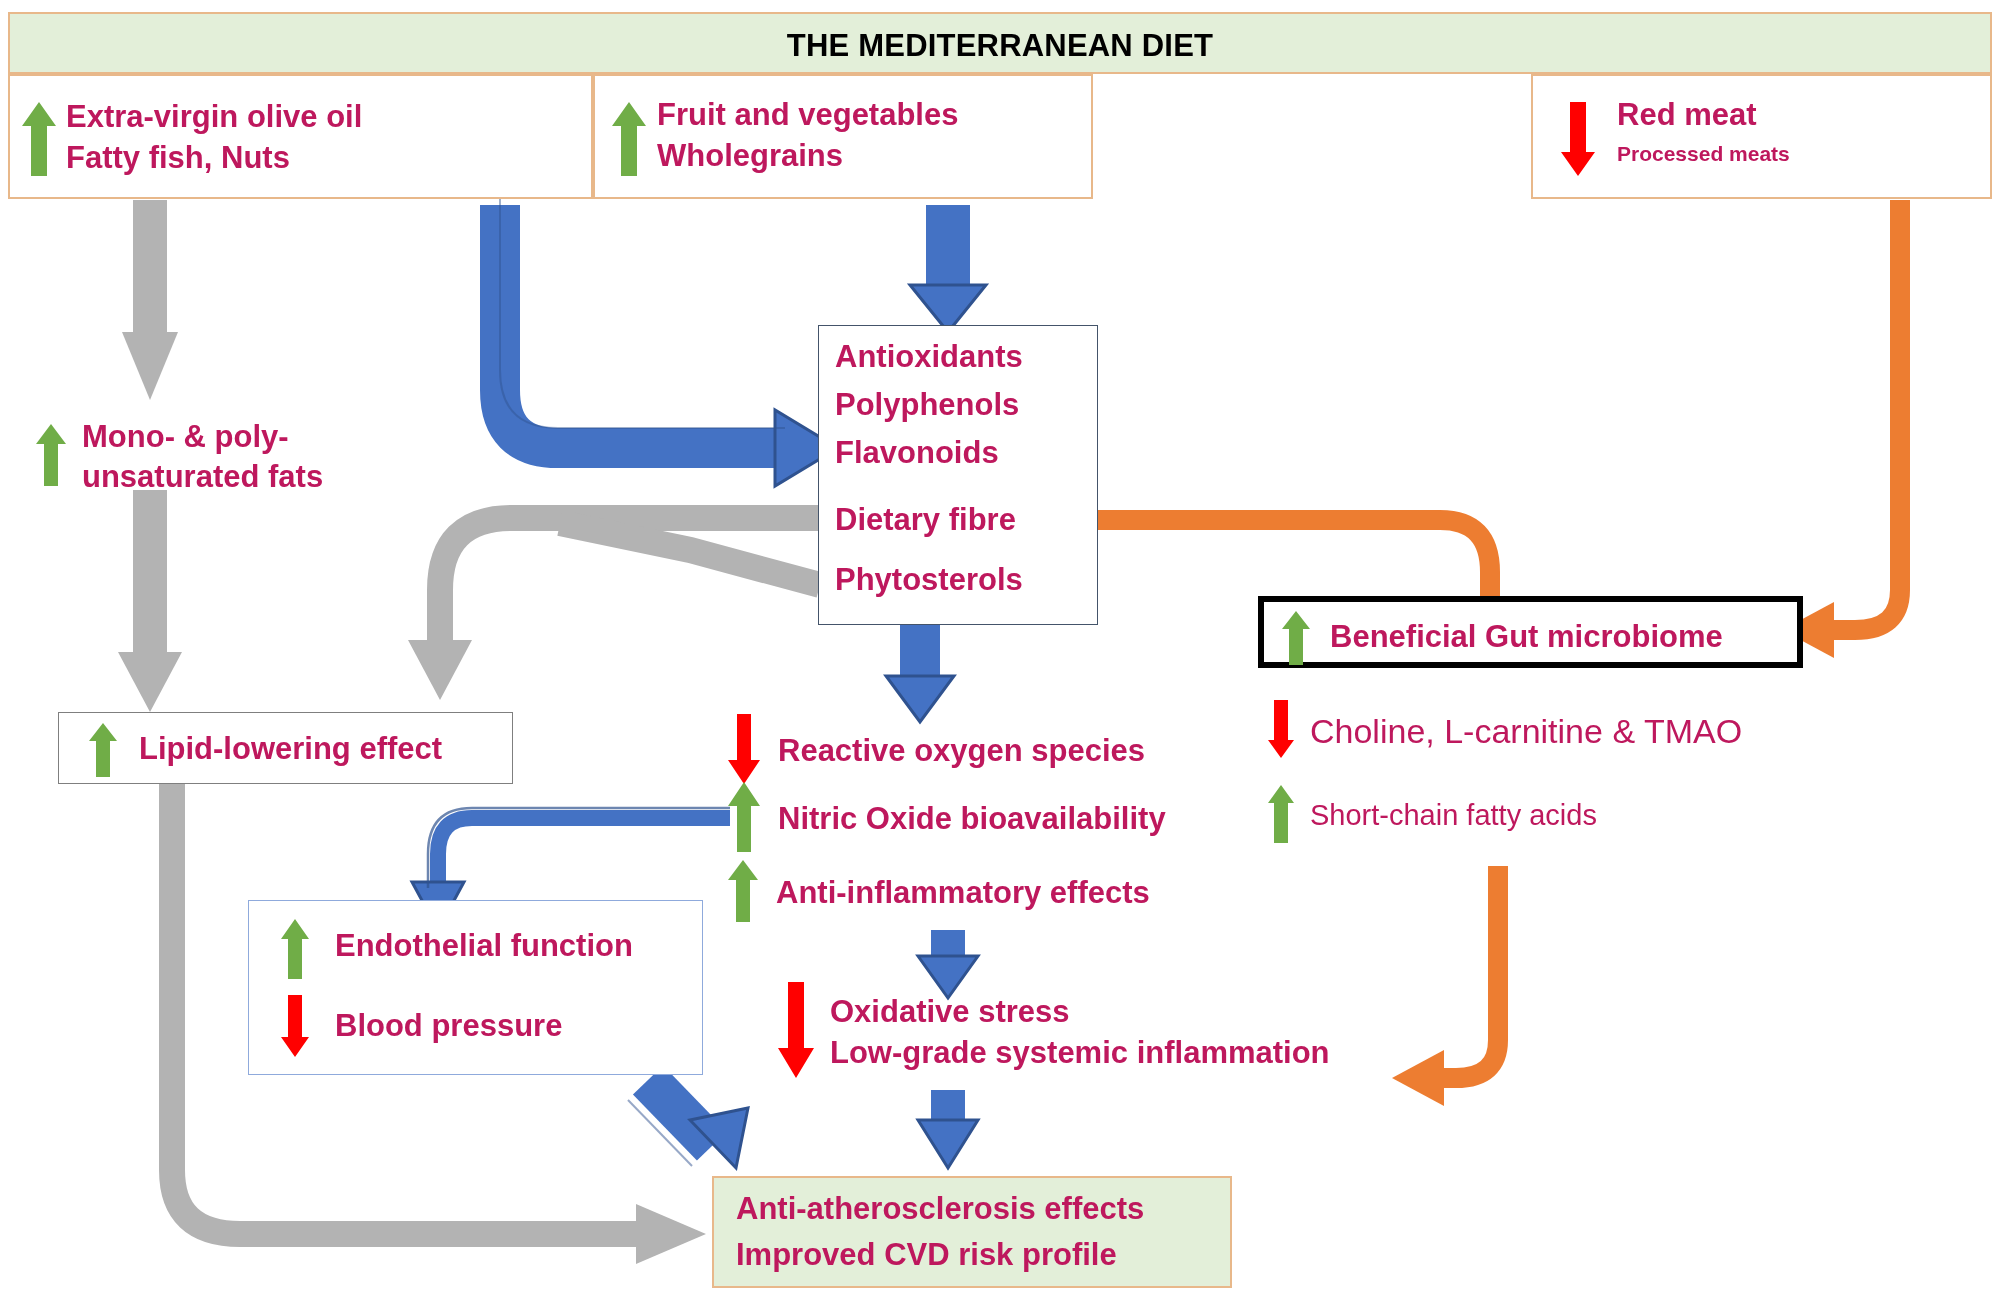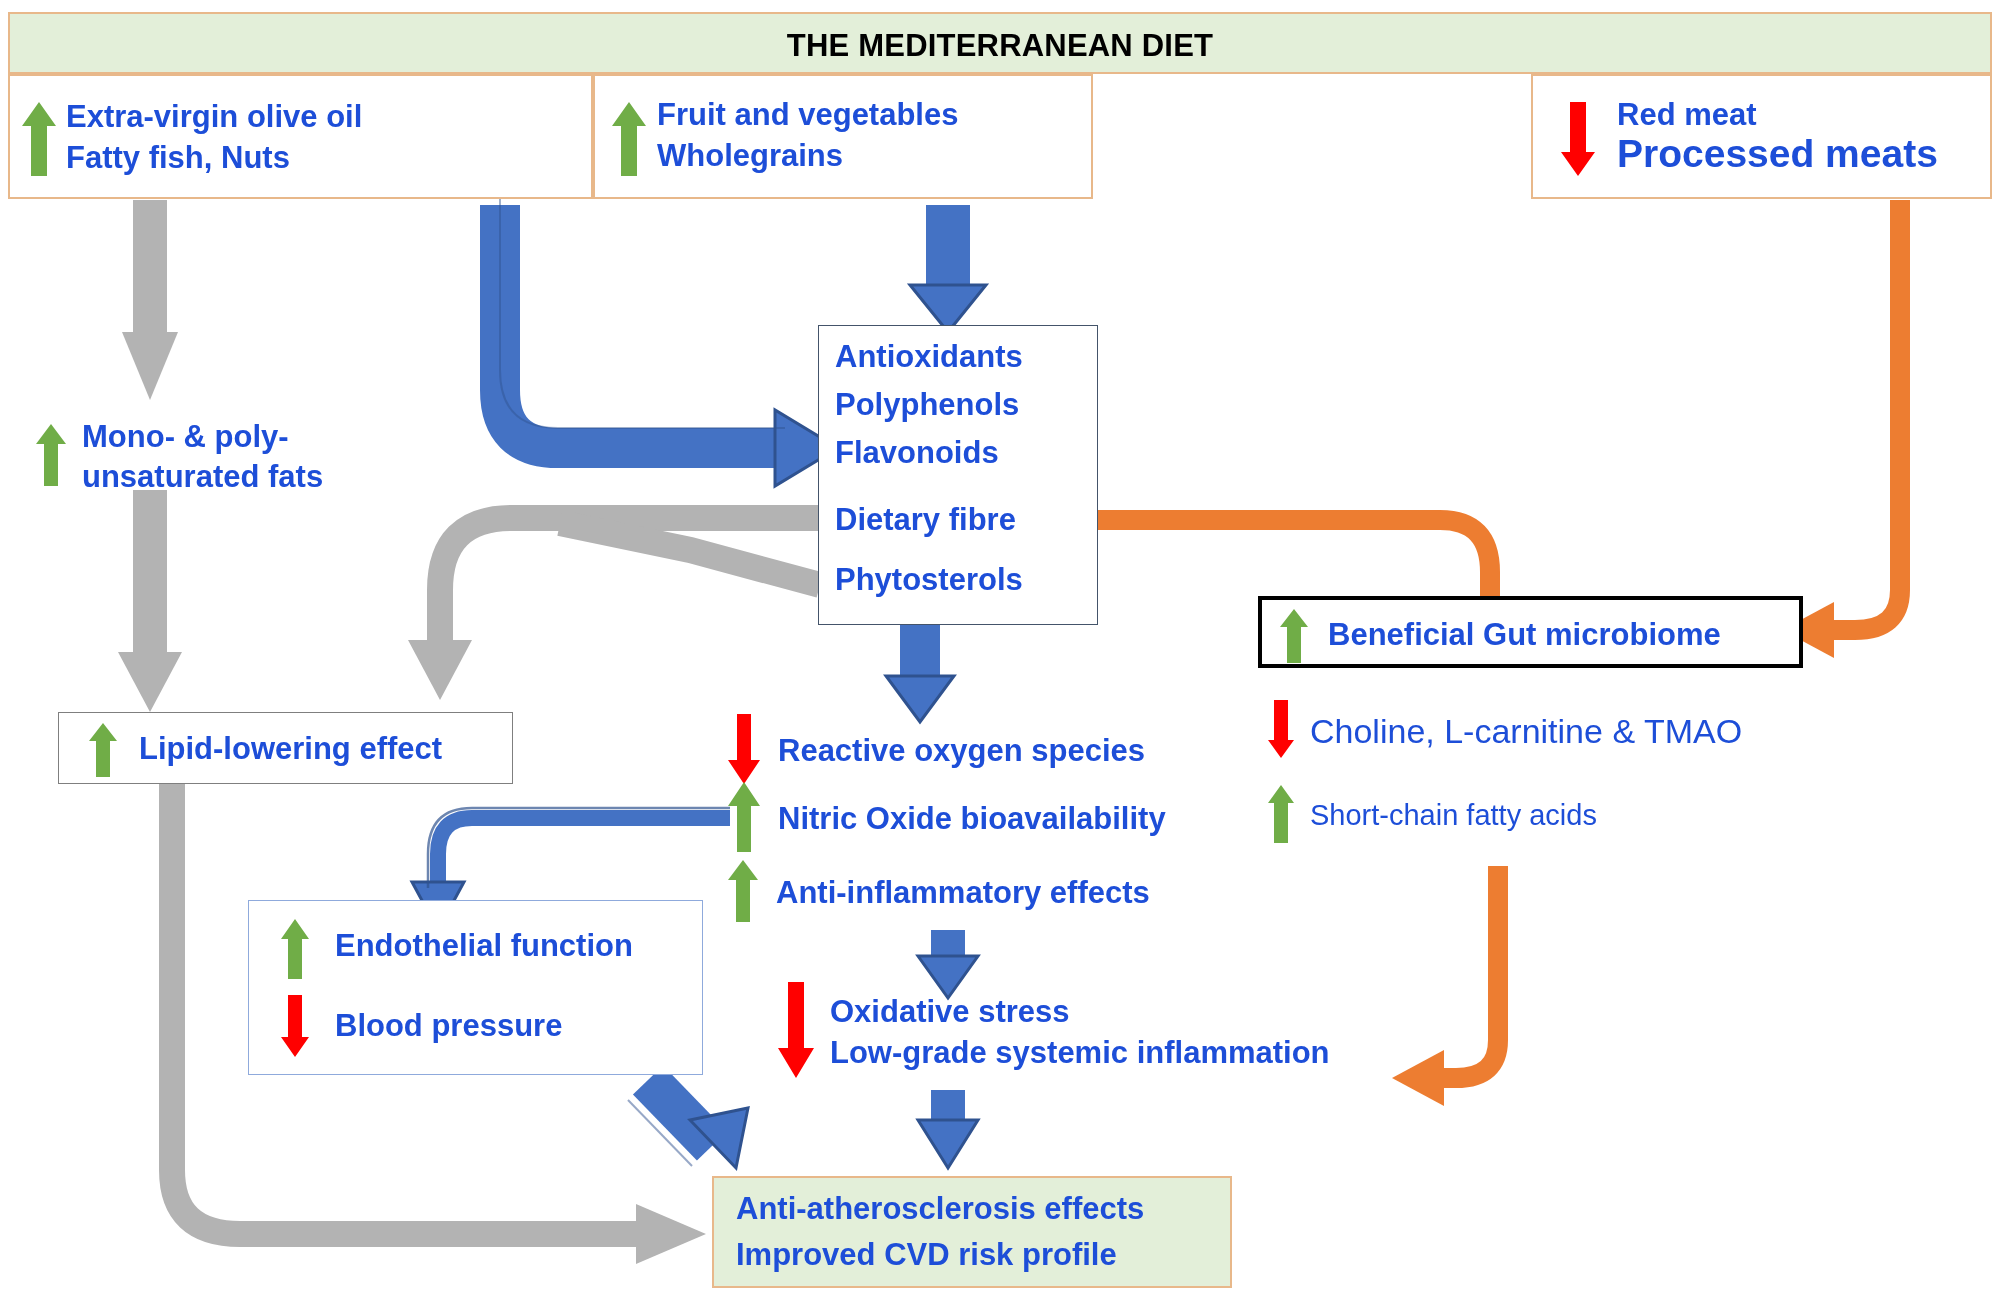--- a/index.html
+++ b/index.html
@@ -53,29 +53,29 @@
   .bluebox {
     background: #ffffff;
     border: 1.5px solid #8faadc;
   }
   .darkbluebox {
     background: #ffffff;
     border: 1.5px solid #44546a;
   }
   .orangebox {
     background: #ffffff;
-    border: 4px solid #000000;
+    border: 6px solid #000000;
   }
   .greenfill {
     background: #e3efd9;
     border: 2px solid #e8b88a;
   }
   .txt {
     position: absolute;
-    color: #1d4ed8;
+    color: #be185d;
     white-space: pre;
     line-height: 1.08;
   }
   .t-bold  { font-weight: bold; }
   .t-norm  { font-weight: normal; }
   .arrow-ico {
     position: absolute;
   }
   .lbl-row {
     position: absolute;
@@ -196,21 +196,21 @@
 
 
   <div class="box diet-cell" style="left:1531px; top:74px; width:461px; height:125px;">
     <span class="arrow-ico" style="left:28px; top:26px;">
       <svg width="34" height="74" viewBox="0 0 34 74">
           <polygon points="17,74 0,50 9,50 9,0 25,0 25,50 34,50" fill="#ff0000"></polygon>
         </svg>
     </span>
     <div style="position:absolute; left:84px; top:22px;">
       <div class="txt t-bold" style="position:static; font-size:31px;">Red meat</div>
-      <div class="txt t-bold" style="position:static; font-size:39px; margin-top:2px;">Processed meats</div>
+      <div class="txt t-bold" style="position:static; font-size:21px; margin-top:12px;">Processed meats</div>
     </div>
   </div>
 
   <div class="lbl-row" style="left:36px; top:420px; width:420px;">
     <span class="arrow-ico" style="position:static; margin-right:16px;">
       <svg width="30" height="62" viewBox="0 0 30 62">
           <polygon points="15,0 30,20 22,20 22,62 8,62 8,20 0,20" fill="#70ad47"></polygon>
         </svg>
     </span>
     <div>

